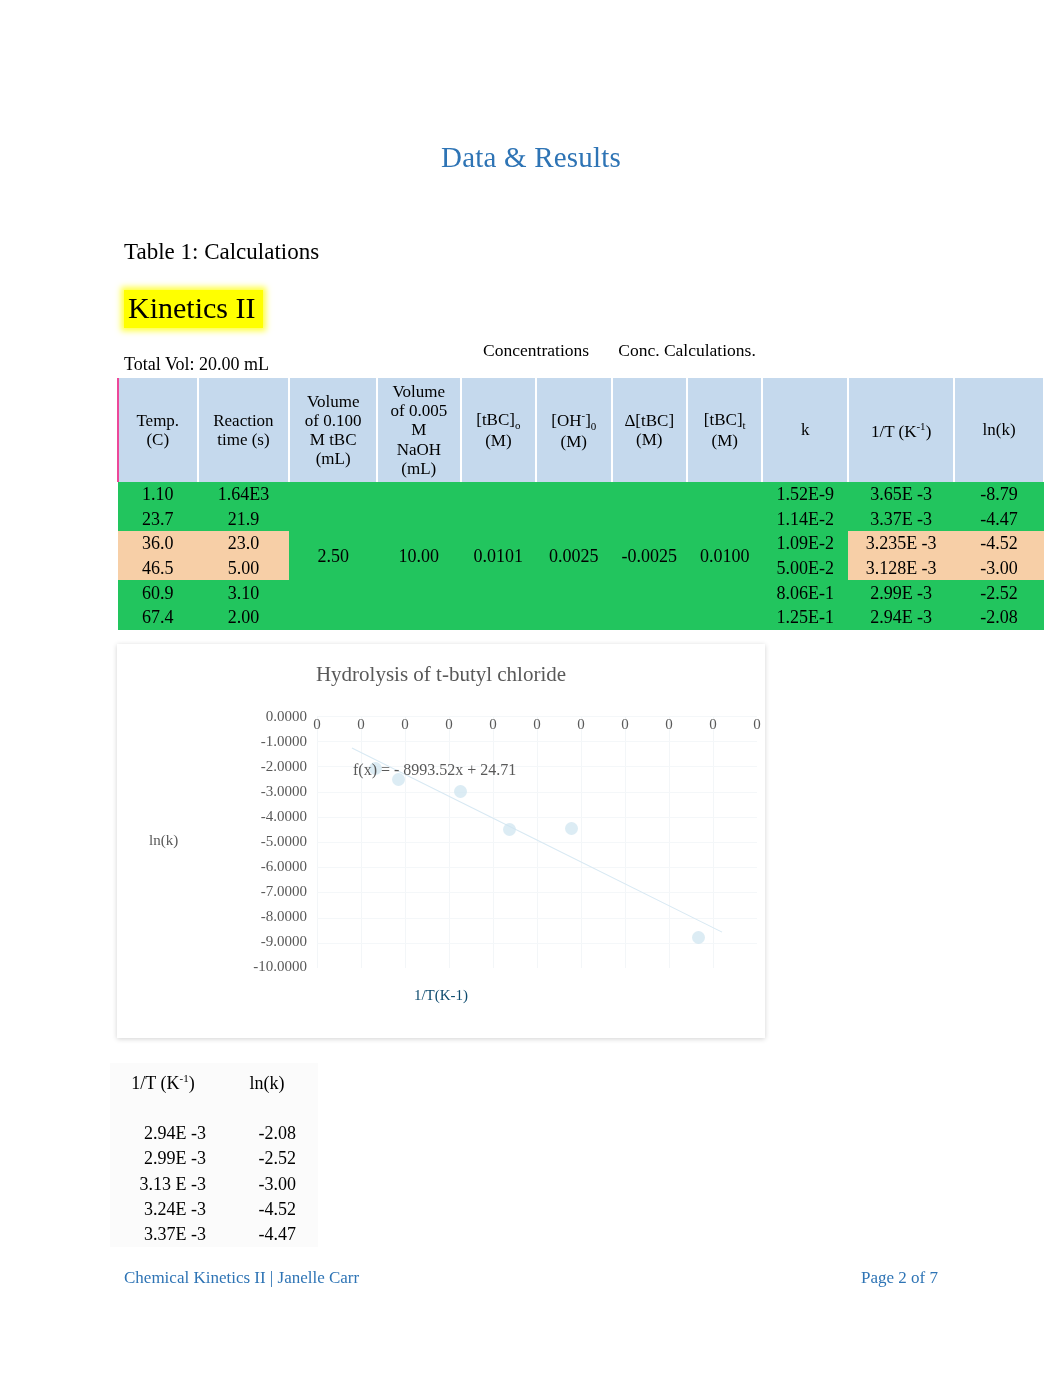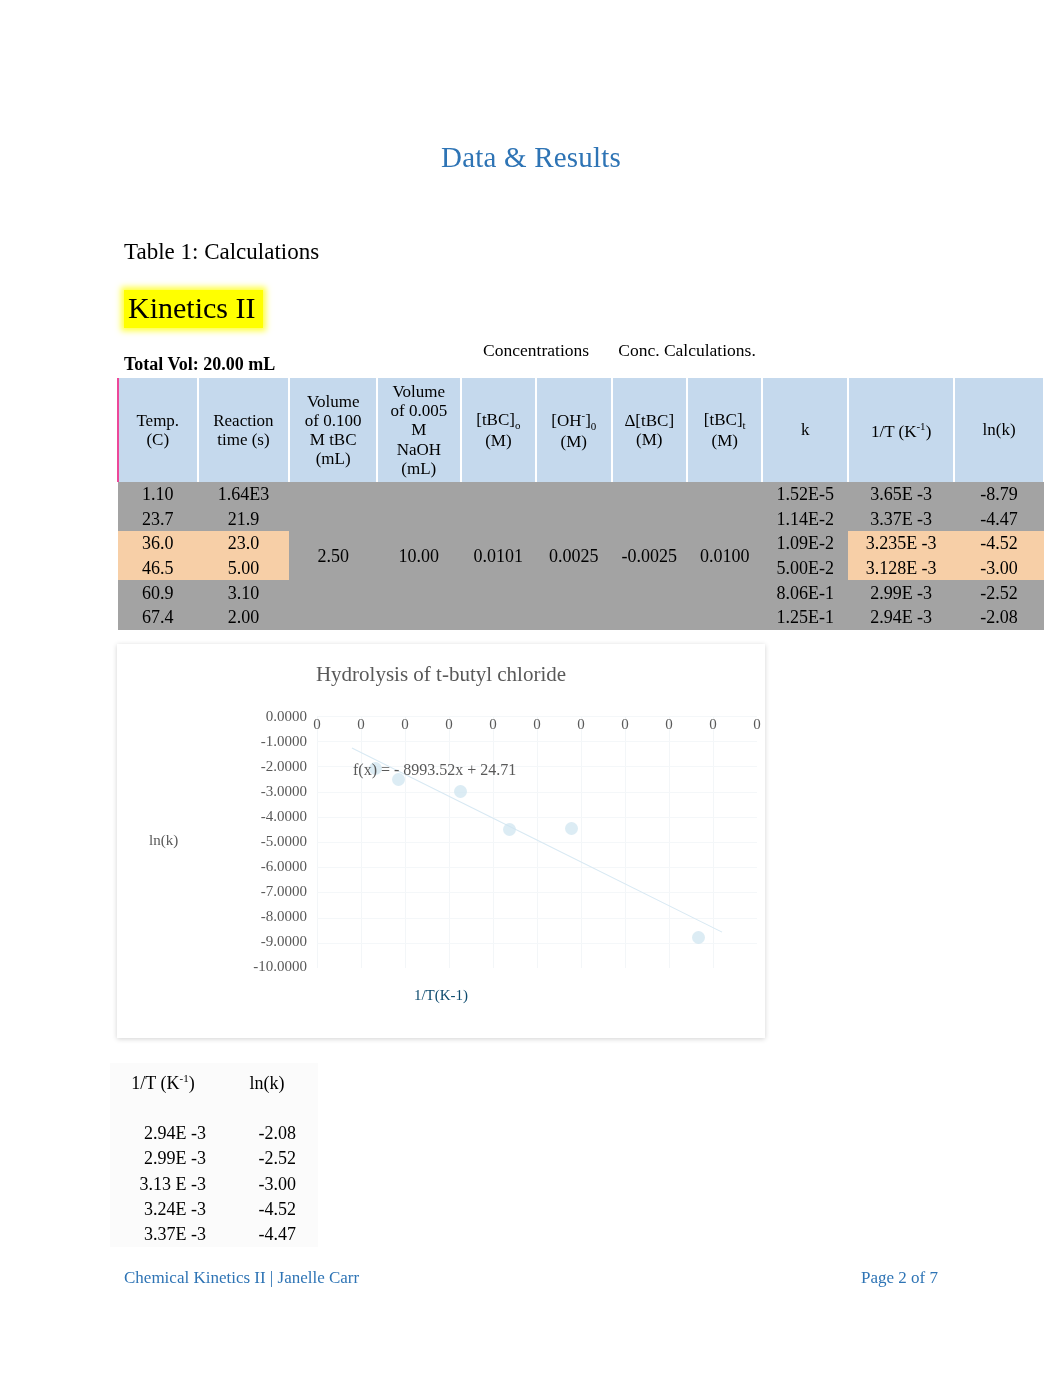--- a/index.html
+++ b/index.html
@@ -49,21 +49,20 @@
     line-height: 1.05;
     box-shadow: 0 0 6px 3px rgba(255,255,0,0.75);
   }
 
   
   .total-vol {
     position: absolute;
     top: 354px;
     left: 124px;
     font-size: 18px;
-    font-weight: bold;
   }
 
   
   .main-table-wrap {
     position: absolute;
     top: 322px;
     left: 117px;
     width: 928px;
   }
   table.main-table {
@@ -101,21 +100,21 @@
   }
   tr.col-head td.sep {
     border-left: 2px solid #ec4899;
     border-right: 2px solid #ffffff;
   }
   
   tr.data-row td {
     height: 24.6px;
     font-size: 18px;
     line-height: 1.0;
-    background: #a3a3a3;
+    background: #22c55e;
   }
   td.hl {
     background: #f7cfa7 !important;
   }
   td.merged {
     vertical-align: middle;
     line-height: 1.05;
   }
   .sub { font-size: 11px; vertical-align: sub; }
   .sup { font-size: 11px; vertical-align: super; }
@@ -324,21 +323,21 @@
 
     <tr class="data-row">
           <td class="cell">1.10</td>
           <td class="cell">1.64E3</td>
           <td class="merged" rowspan="6">2.50</td>
           <td class="merged" rowspan="6">10.00</td>
           <td class="merged" rowspan="6">0.0101</td>
           <td class="merged" rowspan="6">0.0025</td>
           <td class="merged" rowspan="6">-0.0025</td>
           <td class="merged" rowspan="6">0.0100</td>
-          <td class="cell">1.52E-5</td>
+          <td class="cell">1.52E-9</td>
           <td class="cell">3.65E -3</td>
           <td class="cell">-8.79</td>
         </tr>
         <tr class="data-row">
           <td class="cell">23.7</td>
           <td class="cell">21.9</td>
           <td class="cell">1.14E-2</td>
           <td class="cell">3.37E -3</td>
           <td class="cell">-4.47</td>
         </tr>

